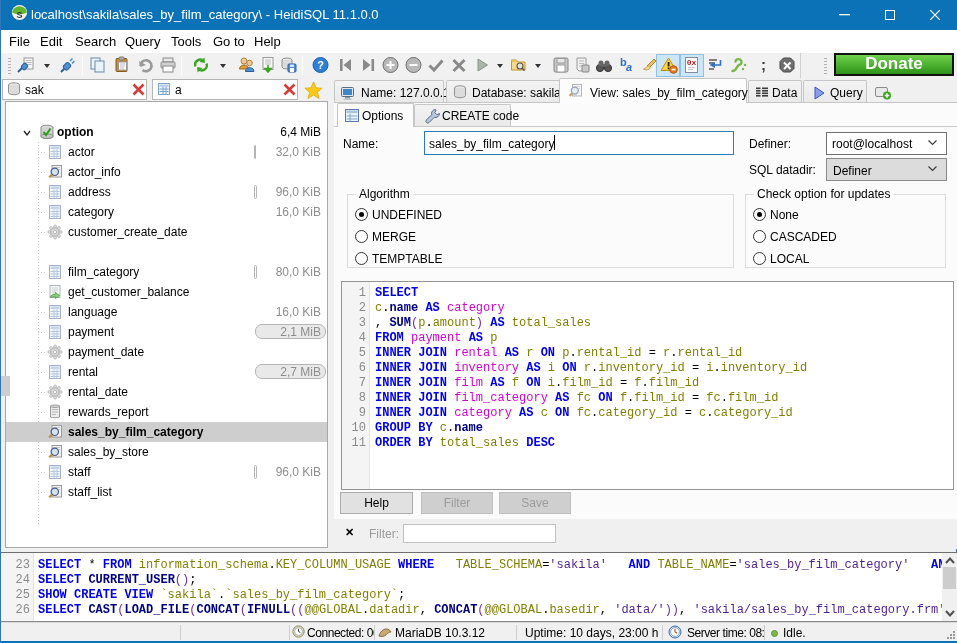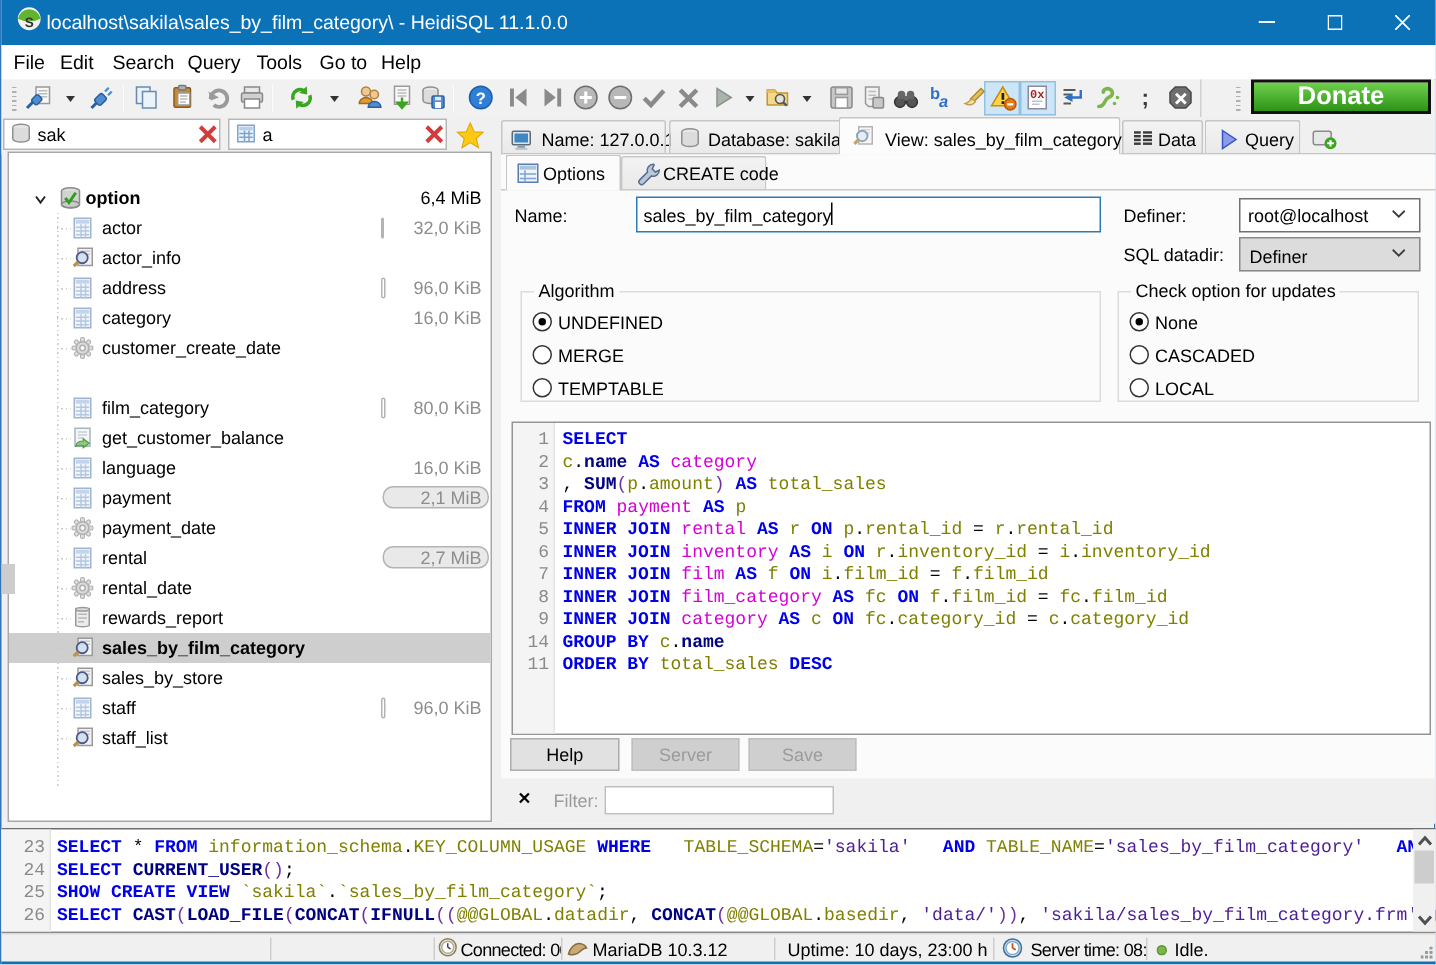--- a/index.html
+++ b/index.html
@@ -623,29 +623,29 @@
           <div class="ln" style="top:64px">5</div>
           <div class="cl" style="top:64px"><span class="kw">INNER JOIN</span> <span class="tbl">rental</span> <span class="kw">AS</span> <span class="id">r</span> <span class="kw">ON</span> <span class="id">p</span>.<span class="id">rental_id</span> = <span class="id">r</span>.<span class="id">rental_id</span></div>
           <div class="ln" style="top:79px">6</div>
           <div class="cl" style="top:79px"><span class="kw">INNER JOIN</span> <span class="tbl">inventory</span> <span class="kw">AS</span> <span class="id">i</span> <span class="kw">ON</span> <span class="id">r</span>.<span class="id">inventory_id</span> = <span class="id">i</span>.<span class="id">inventory_id</span></div>
           <div class="ln" style="top:94px">7</div>
           <div class="cl" style="top:94px"><span class="kw">INNER JOIN</span> <span class="tbl">film</span> <span class="kw">AS</span> <span class="id">f</span> <span class="kw">ON</span> <span class="id">i</span>.<span class="id">film_id</span> = <span class="id">f</span>.<span class="id">film_id</span></div>
           <div class="ln" style="top:109px">8</div>
           <div class="cl" style="top:109px"><span class="kw">INNER JOIN</span> <span class="tbl">film_category</span> <span class="kw">AS</span> <span class="id">fc</span> <span class="kw">ON</span> <span class="id">f</span>.<span class="id">film_id</span> = <span class="id">fc</span>.<span class="id">film_id</span></div>
           <div class="ln" style="top:124px">9</div>
           <div class="cl" style="top:124px"><span class="kw">INNER JOIN</span> <span class="tbl">category</span> <span class="kw">AS</span> <span class="id">c</span> <span class="kw">ON</span> <span class="id">fc</span>.<span class="id">category_id</span> = <span class="id">c</span>.<span class="id">category_id</span></div>
-          <div class="ln" style="top:139px">14</div>
+          <div class="ln" style="top:139px">10</div>
           <div class="cl" style="top:139px"><span class="kw">GROUP BY</span> <span class="id">c</span>.<span class="fn">name</span></div>
           <div class="ln" style="top:154px">11</div>
           <div class="cl" style="top:154px"><span class="kw">ORDER BY</span> <span class="id">total_sales</span> <span class="kw">DESC</span></div>
         </div>
   </div>
 
   <div class="btn" style="left:6px;top:389px;width:73px;background:#e1e1e1;border:1px solid #adadad;">Help</div>
-  <div class="btn" style="left:87px;top:389px;width:72px;background:#cfcfcf;border:1px solid #bfbfbf;color:#9b9b9b;">Server</div>
+  <div class="btn" style="left:87px;top:389px;width:72px;background:#cfcfcf;border:1px solid #bfbfbf;color:#9b9b9b;">Filter</div>
   <div class="btn" style="left:165px;top:389px;width:72px;background:#cfcfcf;border:1px solid #bfbfbf;color:#9b9b9b;">Save</div>
 
   <div class="abs" style="left:0;top:416px;width:624px;height:30px;background:#f0f0f0;">
     <span class="abs" style="left:11px;top:7px;font-weight:bold;font-size:11px">✕</span>
     <span class="abs" style="left:35px;top:8px;color:#9b9b9b">Filter:</span>
     <div class="abs" style="left:69px;top:5px;width:153px;height:19px;background:#fff;border:1px solid #c0c0c0;"></div>
   </div>
 </div>
 
 <div id="log">

